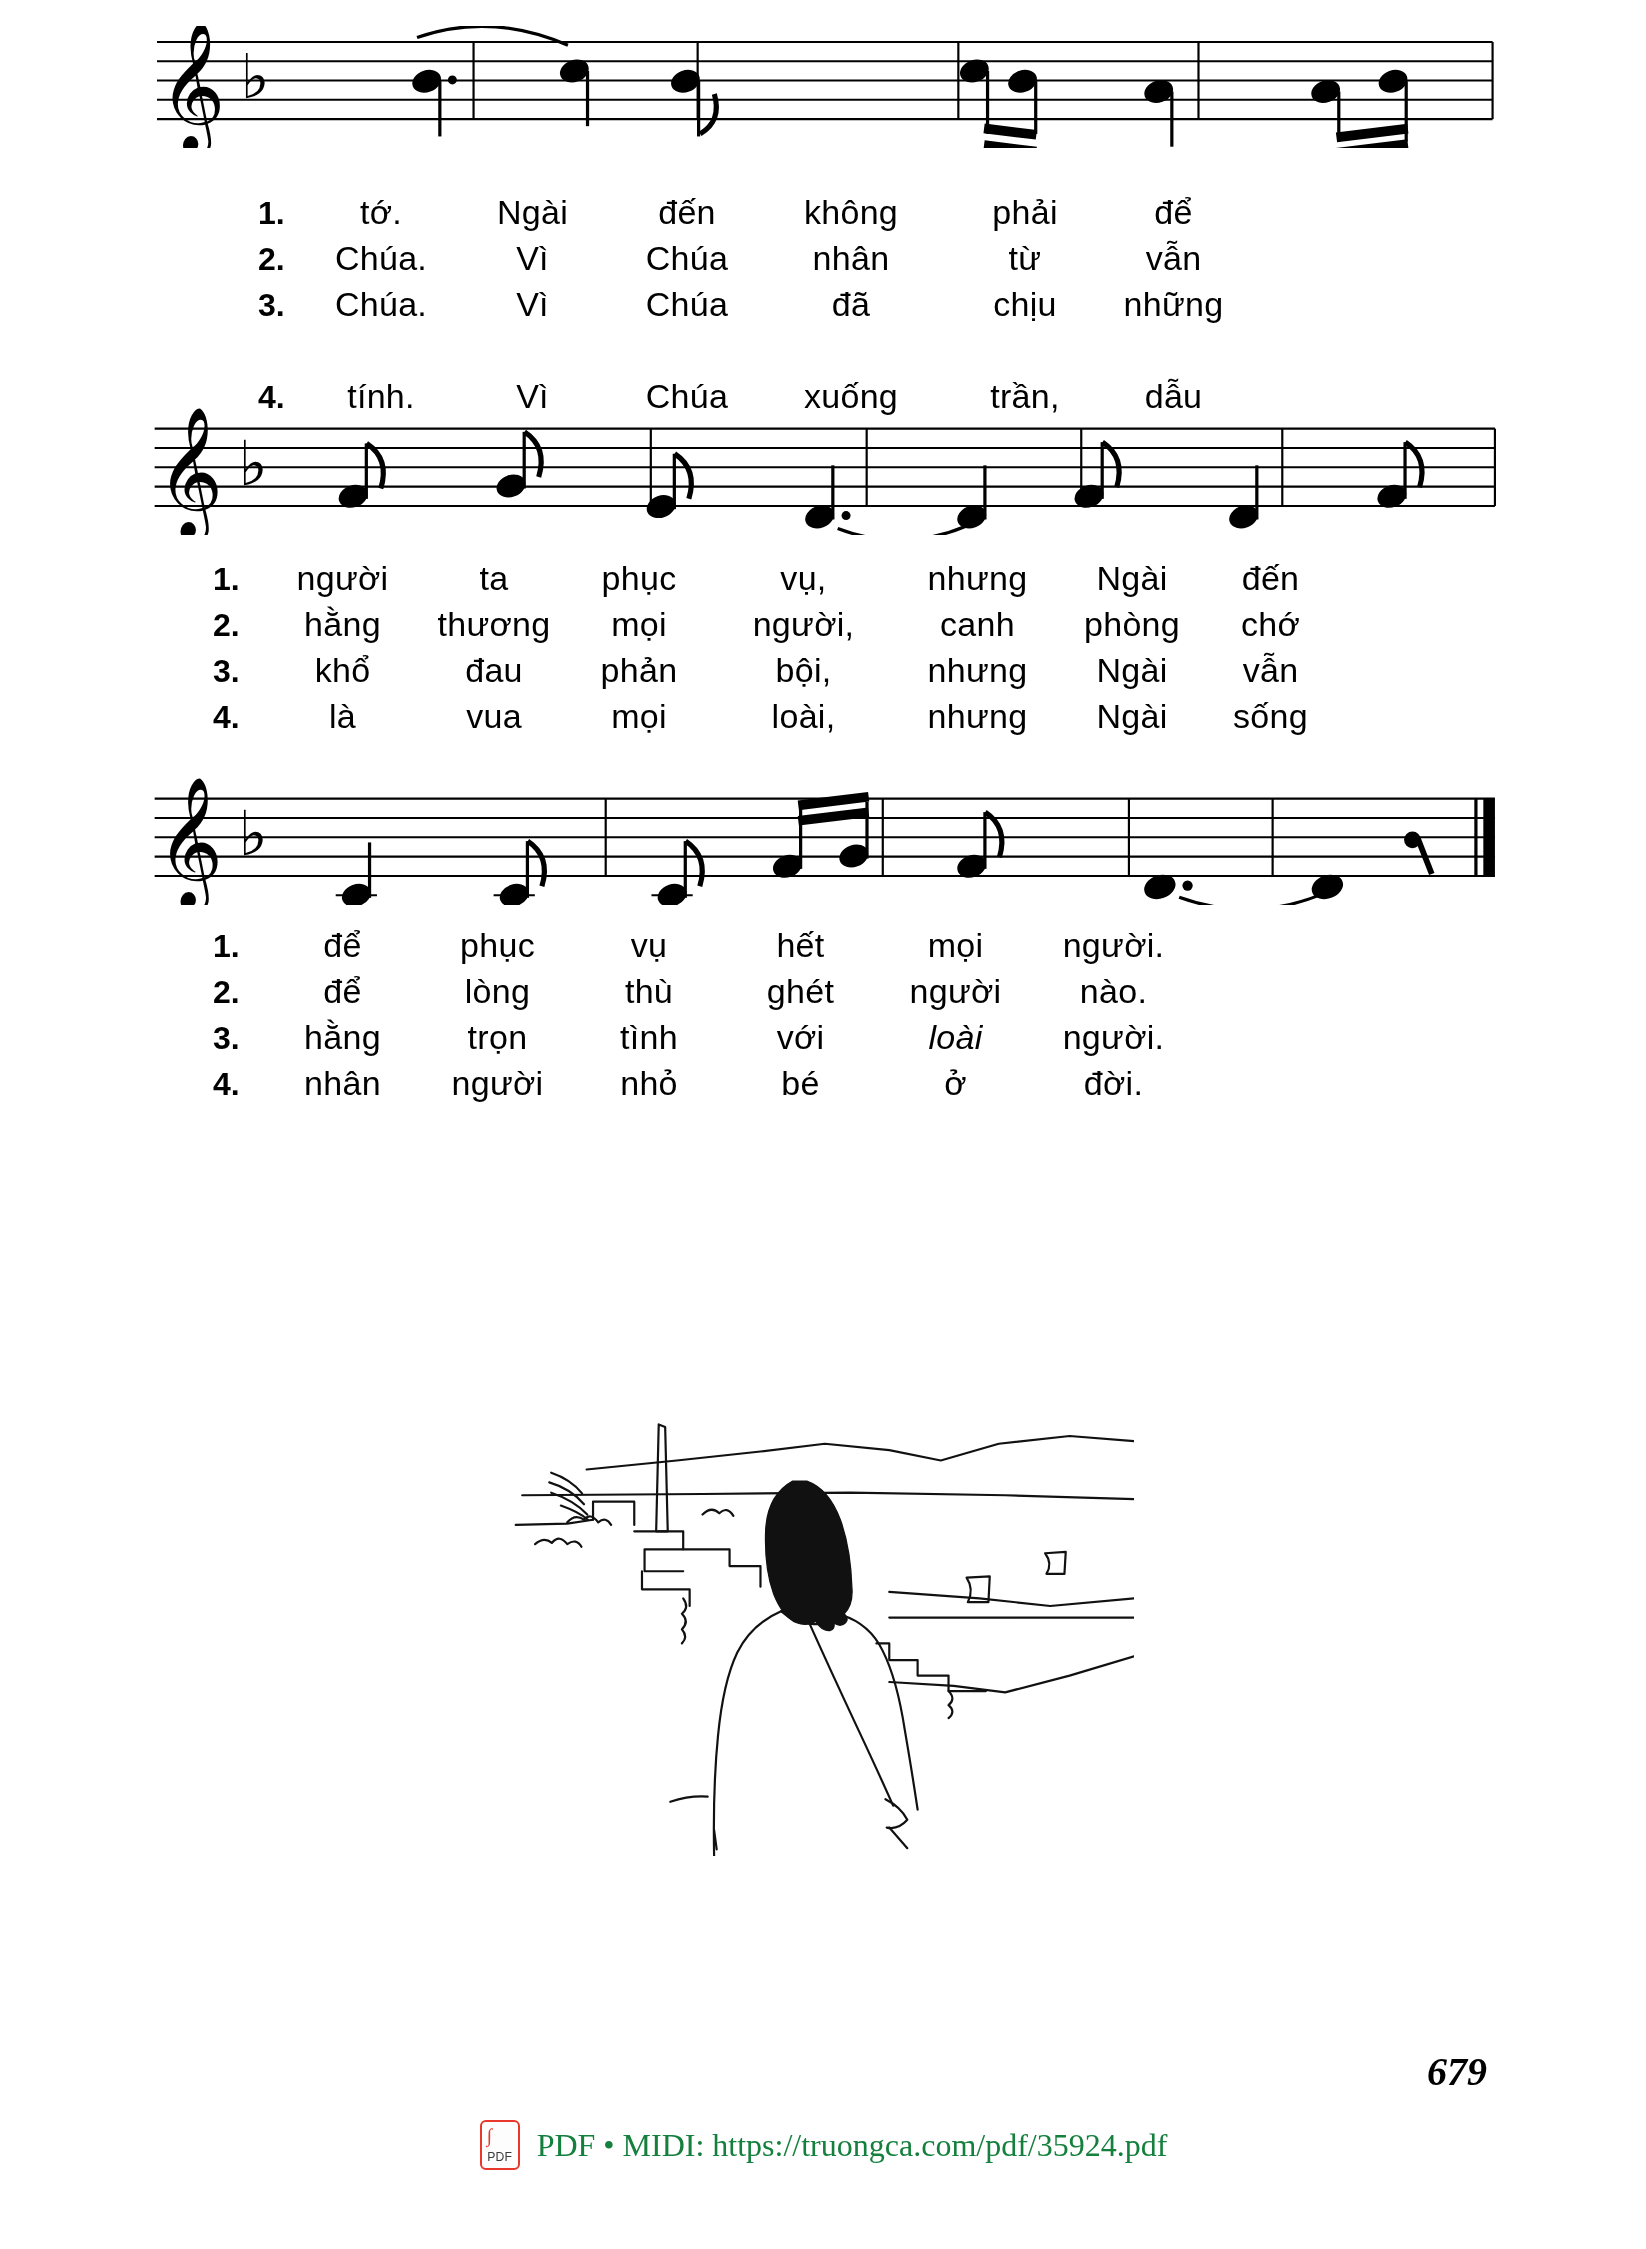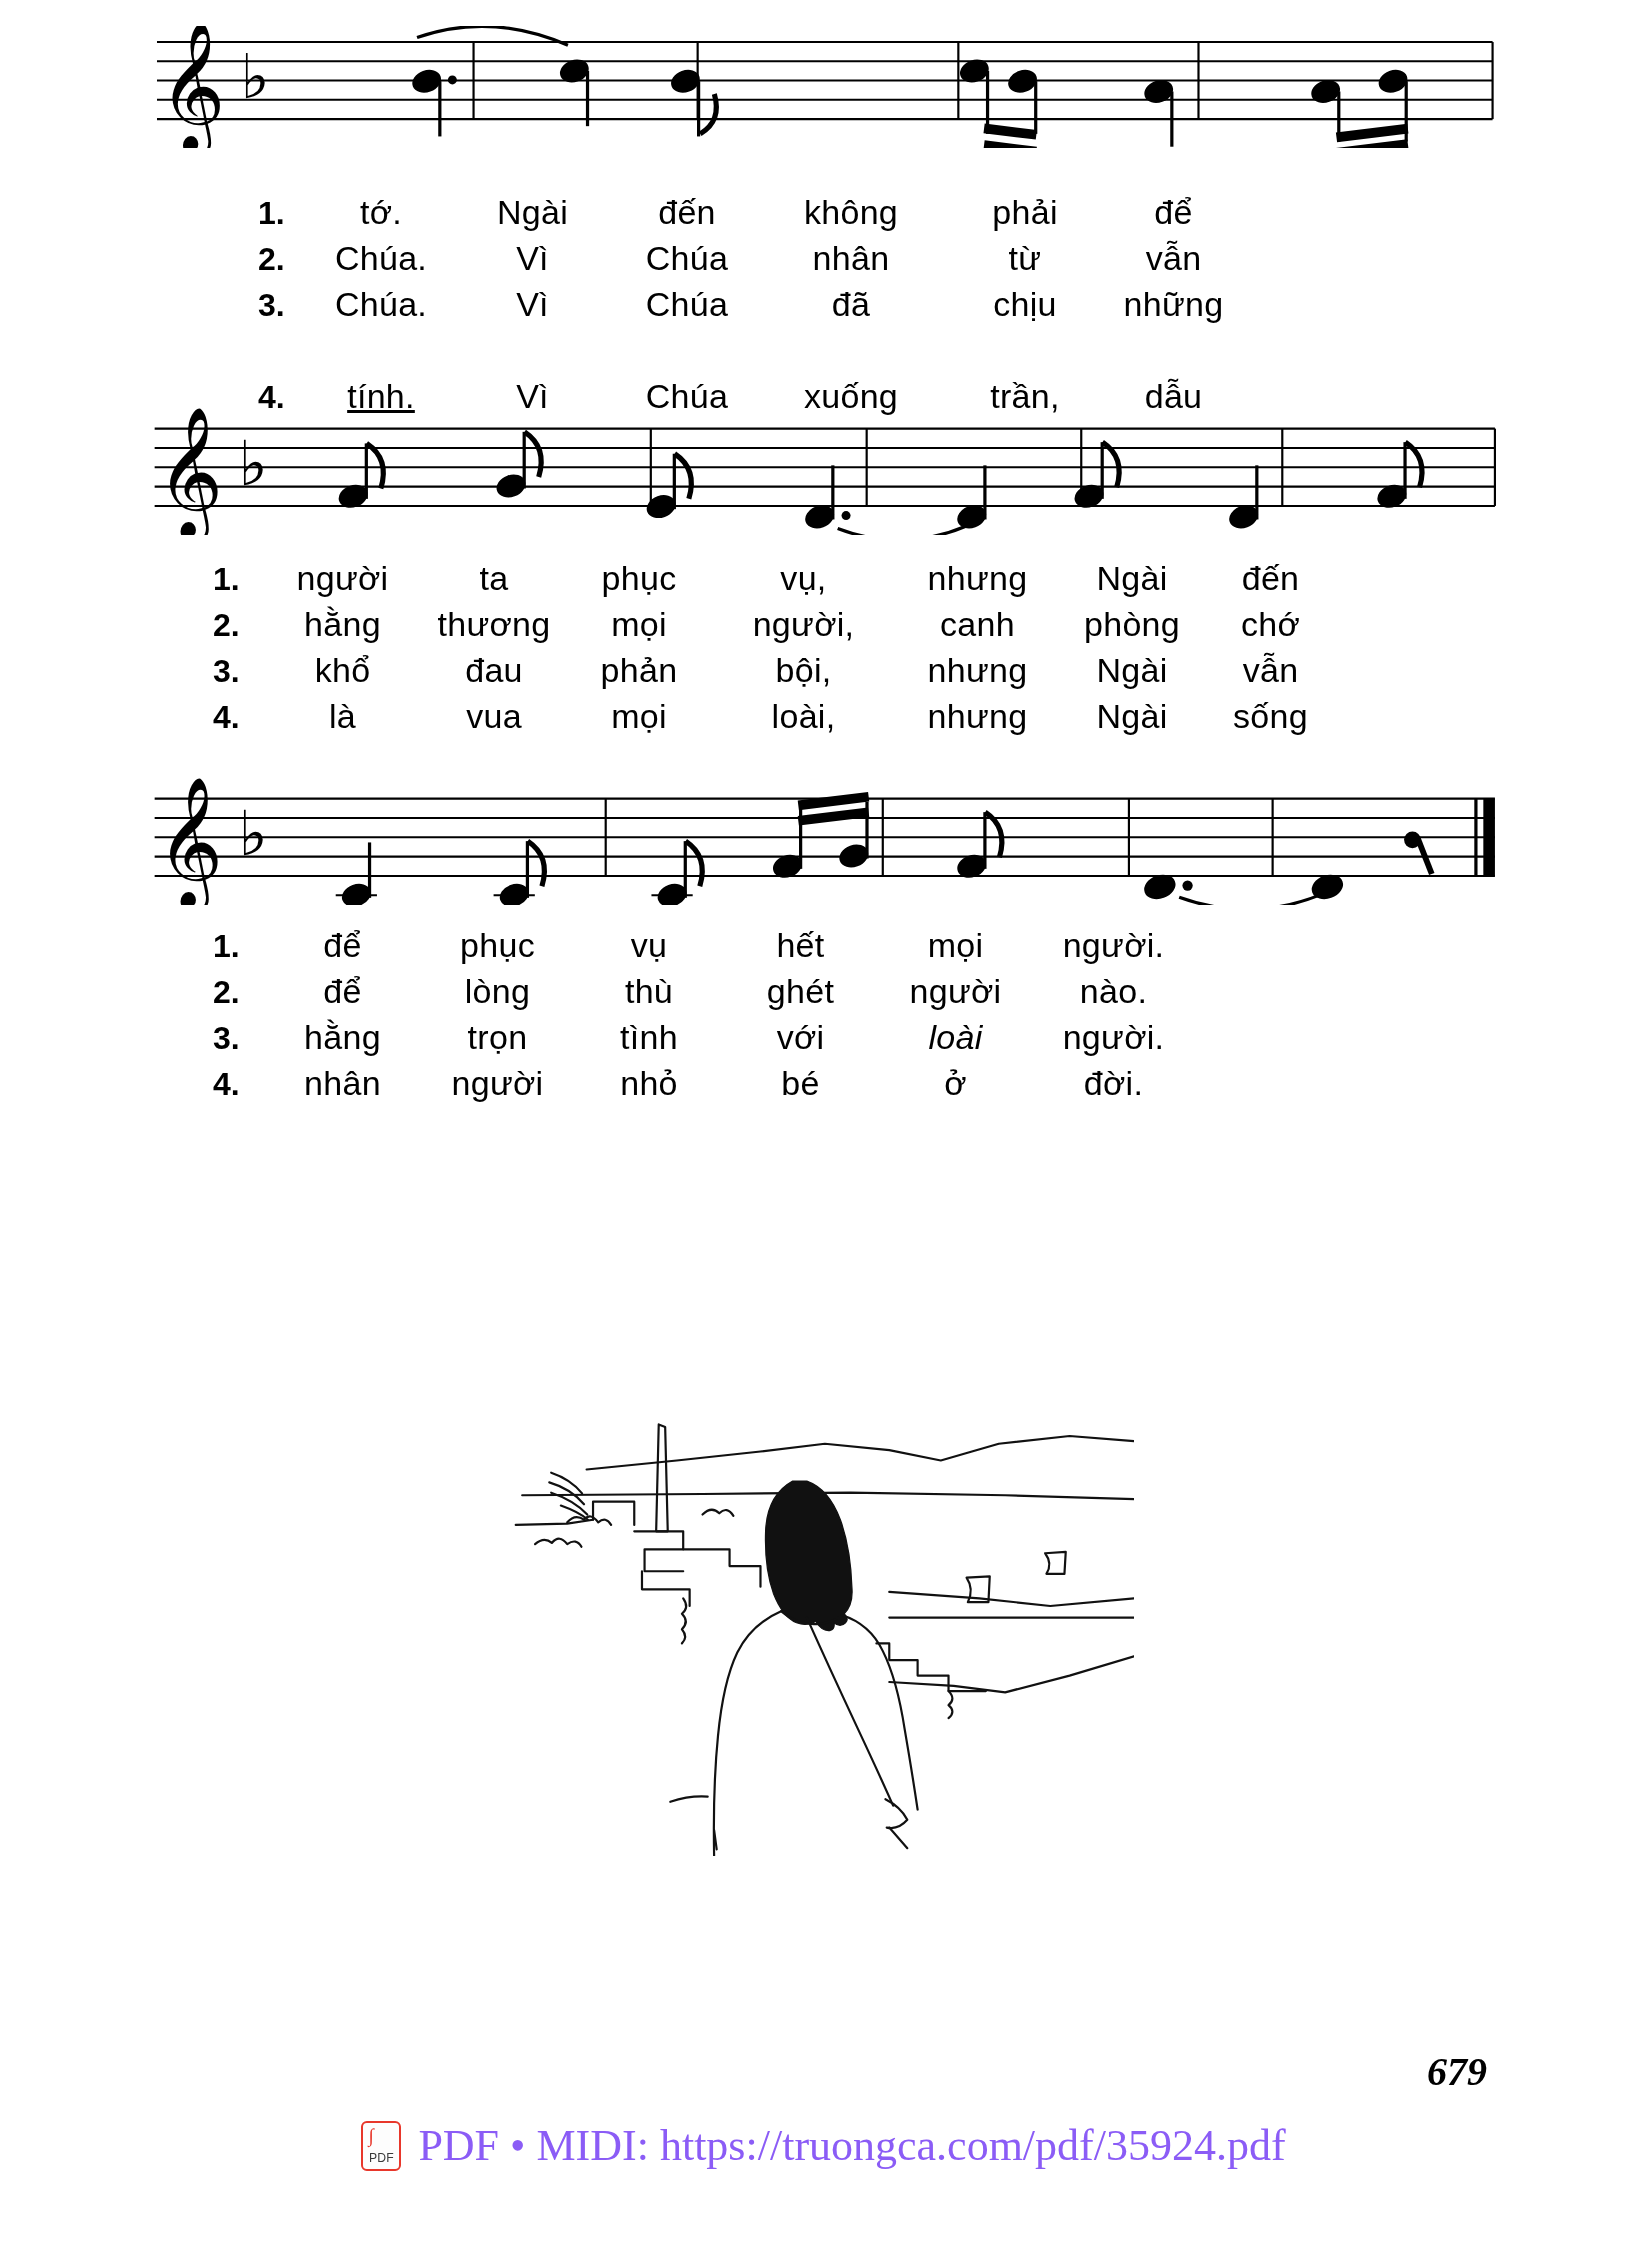--- a/index.html
+++ b/index.html
@@ -101,22 +101,22 @@
     right: 0;
     bottom: 3.9px;
     text-align: center;
     font-size: 12.2px;
     color: #3a3a3a;
     font-family: "Liberation Sans", sans-serif;
     letter-spacing: 0.2px;
   }
   #footer-text {
     font-family: "Liberation Serif", serif;
-    font-size: 44px;
-    color: #8b5cf6;
+    font-size: 32px;
+    color: #15803d;
     white-space: nowrap;
   }
 </style>
 </head>
 <body>
 
 <div id="page">
 
   <div class="system" style="top:26px;">
     <svg class="staff-svg" width="1647" height="122" viewBox="0 0 2556 190">
@@ -202,21 +202,21 @@
       <span class="verse-num" style="width:52px;margin-left:258px;">3.</span>
       <span class="syl" style="width:142px;">Chúa.</span>
       <span class="syl" style="width:161px;">Vì</span>
       <span class="syl" style="width:148px;">Chúa</span>
       <span class="syl" style="width:180px;">đã</span>
       <span class="syl" style="width:168px;">chịu</span>
       <span class="syl" style="width:129px;">những</span>
     </div>
     <div class="lyric-row">
       <span class="verse-num" style="width:52px;margin-left:258px;">4.</span>
-      <span class="syl" style="width:142px;text-decoration:underline;">tính.</span>
+      <span class="syl" style="width:142px;">tính.</span>
       <span class="syl" style="width:161px;">Vì</span>
       <span class="syl" style="width:148px;">Chúa</span>
       <span class="syl" style="width:180px;margin-top:46px;">xuống</span>
       <span class="syl" style="width:168px;">trần,</span>
       <span class="syl" style="width:129px;">dẫu</span>
     </div>
   </div>
 
   <div class="system" style="top:406px;">
     <svg class="staff-svg" width="1647" height="129" viewBox="0 0 2556 200">

